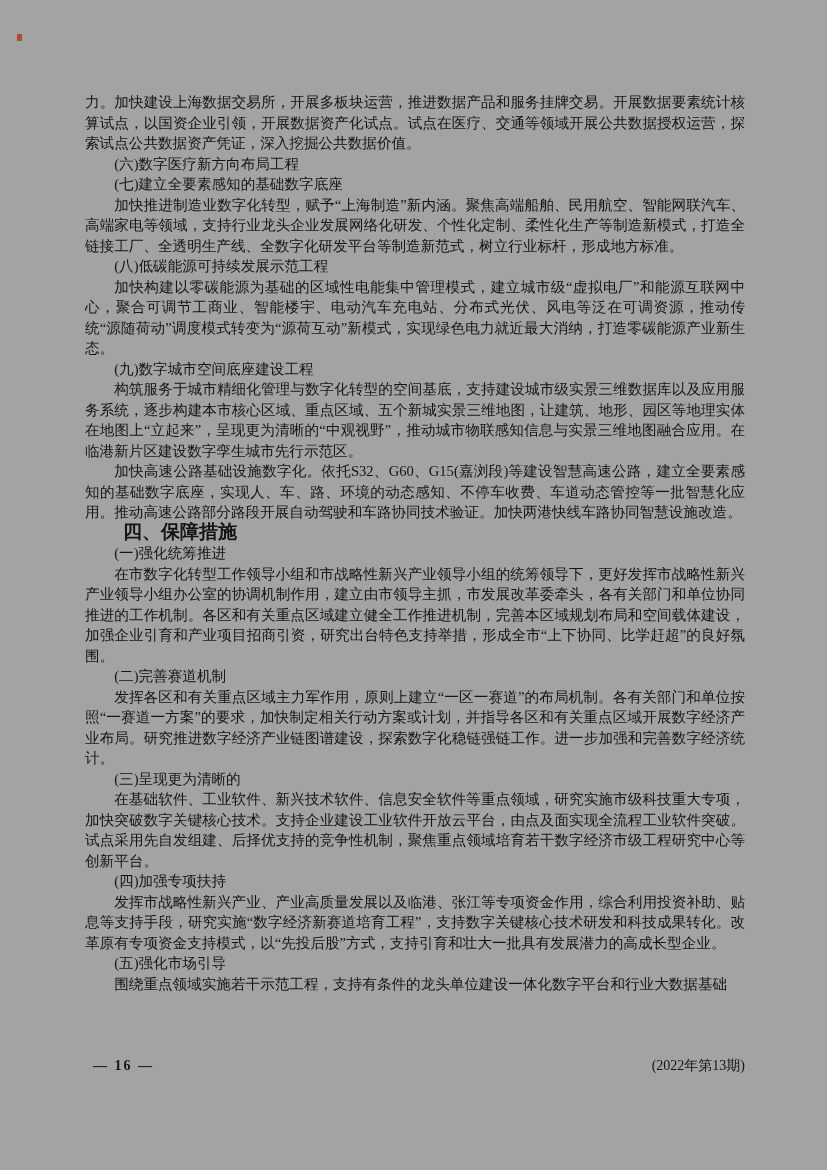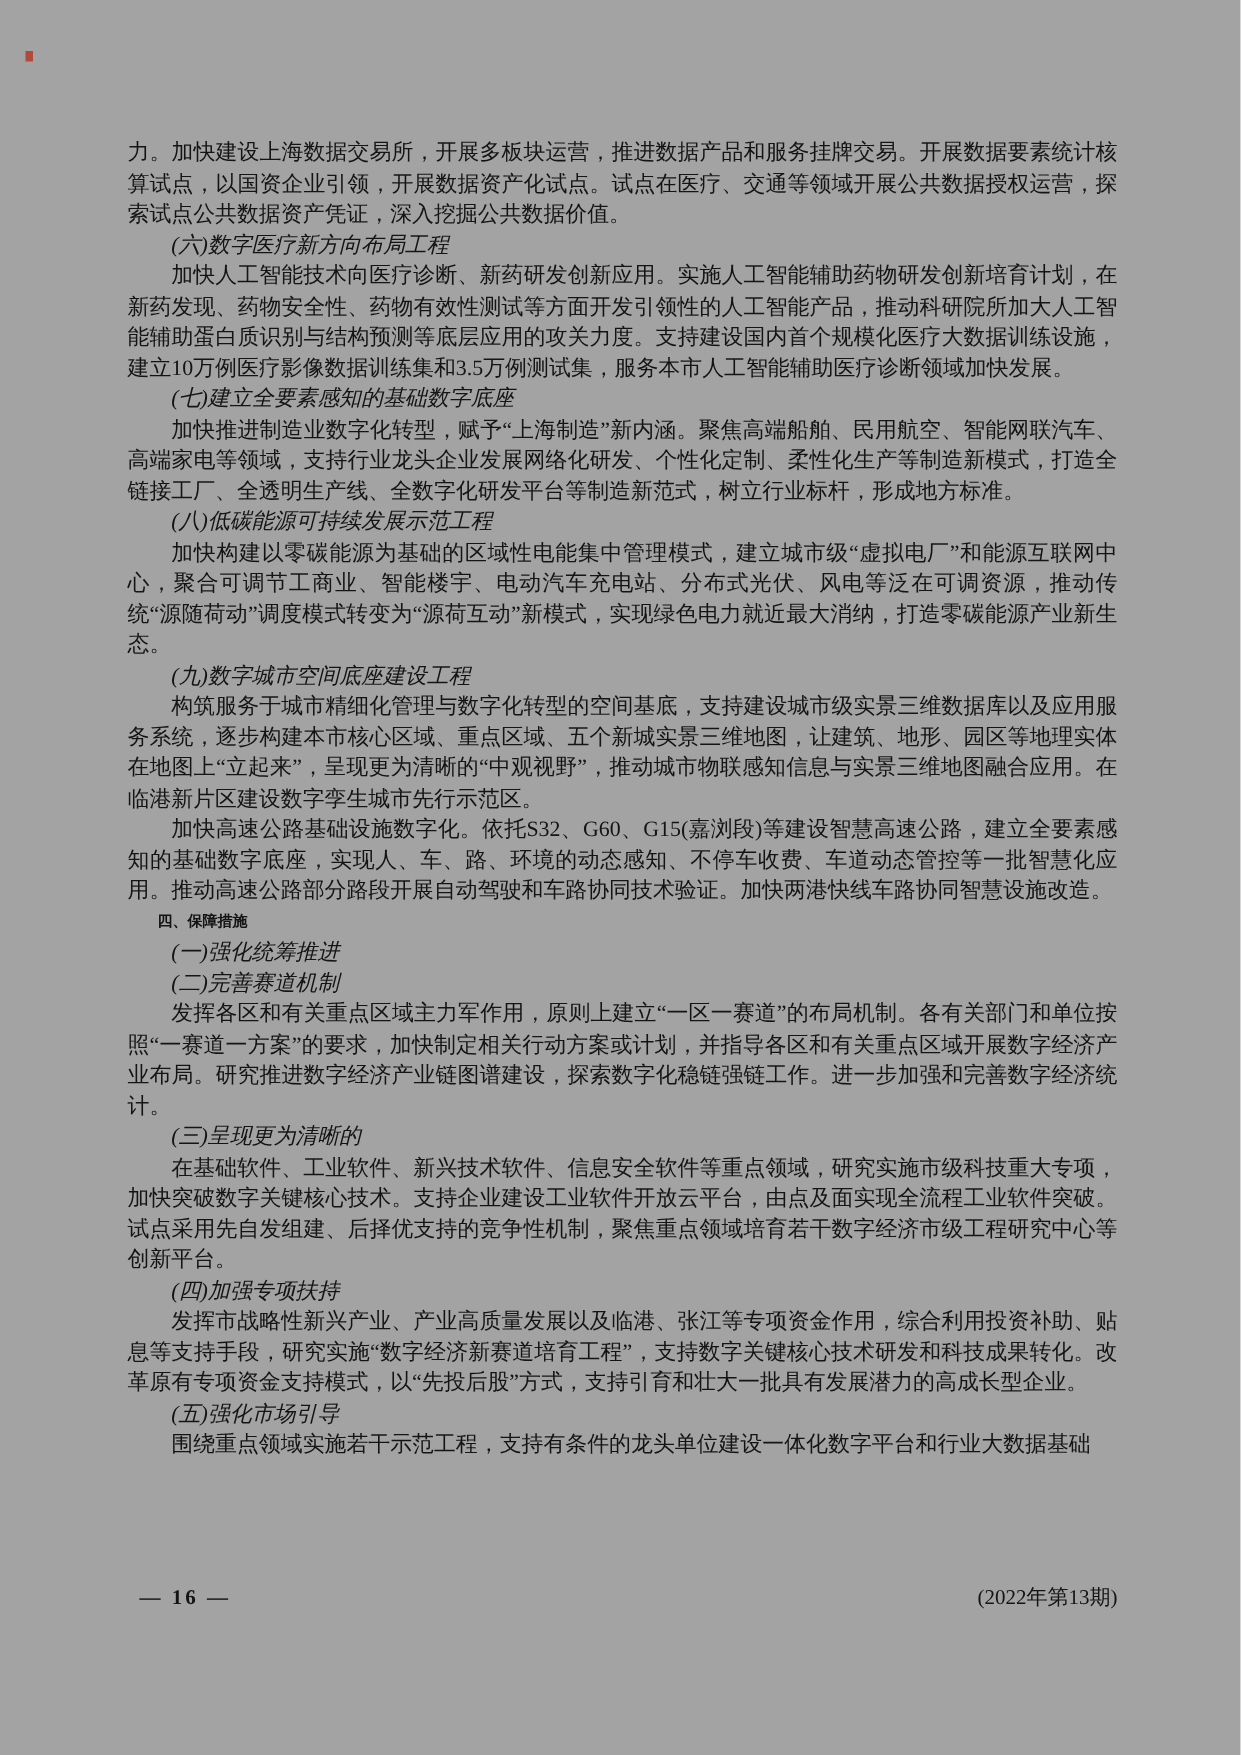--- a/index.html
+++ b/index.html
@@ -44,27 +44,26 @@
     word-break: break-all;
   }
   p.p-cont {
     text-indent: 0;
   }
   p.p-body {
     text-indent: 2em;
   }
   p.h-kai {
     text-indent: 2em;
-    font-style: italic;
   }
   p.h-bold {
     text-indent: 2em;
     font-weight: bold;
-    font-family: Liberation Serif, serif;
-    font-size: 10px;
+    font-family: Liberation Mono, monospace;
+    font-size: 19px;
   }
   .footer {
     position: absolute;
     left: 85px;
     top: 1057px;
     width: 660px;
     font-size: 14px;
     line-height: 18px;
   }
   .footer .page-num {
@@ -81,30 +80,30 @@
 </style>
 </head>
 <body>
 
 <div class="page">
   <div class="scan-mark"></div>
 
   <div class="body-text">
     <p class="p-cont">力。加快建设上海数据交易所，开展多板块运营，推进数据产品和服务挂牌交易。开展数据要素统计核算试点，以国资企业引领，开展数据资产化试点。试点在医疗、交通等领域开展公共数据授权运营，探索试点公共数据资产凭证，深入挖掘公共数据价值。</p>
     <p class="h-kai">(六)数字医疗新方向布局工程</p>
-    <p class="p-body">加快人工智能技术向医疗诊断、新药研发创新应用。实施人工智能辅助药物研发创新培育计划，在新药发现、药物安全性、药物有效性测试等方面开发引领性的人工智能产品，推动科研院所加大人工智能辅助蛋白质识别与结构预测等底层应用的攻关力度。支持建设国内首个规模化医疗大数据训练设施，建立10万例医疗影像数据训练集和3.5万例测试集，服务本市人工智能辅助医疗诊断领域加快发展。</p>
     <p class="h-kai">(七)建立全要素感知的基础数字底座</p>
     <p class="p-body">加快推进制造业数字化转型，赋予“上海制造”新内涵。聚焦高端船舶、民用航空、智能网联汽车、高端家电等领域，支持行业龙头企业发展网络化研发、个性化定制、柔性化生产等制造新模式，打造全链接工厂、全透明生产线、全数字化研发平台等制造新范式，树立行业标杆，形成地方标准。</p>
     <p class="h-kai">(八)低碳能源可持续发展示范工程</p>
     <p class="p-body">加快构建以零碳能源为基础的区域性电能集中管理模式，建立城市级“虚拟电厂”和能源互联网中心，聚合可调节工商业、智能楼宇、电动汽车充电站、分布式光伏、风电等泛在可调资源，推动传统“源随荷动”调度模式转变为“源荷互动”新模式，实现绿色电力就近最大消纳，打造零碳能源产业新生态。</p>
     <p class="h-kai">(九)数字城市空间底座建设工程</p>
     <p class="p-body">构筑服务于城市精细化管理与数字化转型的空间基底，支持建设城市级实景三维数据库以及应用服务系统，逐步构建本市核心区域、重点区域、五个新城实景三维地图，让建筑、地形、园区等地理实体在地图上“立起来”，呈现更为清晰的“中观视野”，推动城市物联感知信息与实景三维地图融合应用。在临港新片区建设数字孪生城市先行示范区。</p>
     <p class="p-body">加快高速公路基础设施数字化。依托S32、G60、G15(嘉浏段)等建设智慧高速公路，建立全要素感知的基础数字底座，实现人、车、路、环境的动态感知、不停车收费、车道动态管控等一批智慧化应用。推动高速公路部分路段开展自动驾驶和车路协同技术验证。加快两港快线车路协同智慧设施改造。</p>
     <p class="h-bold">四、保障措施</p>
     <p class="h-kai">(一)强化统筹推进</p>
+    <p class="p-body">在市数字化转型工作领导小组和市战略性新兴产业领导小组的统筹领导下，更好发挥市战略性新兴产业领导小组办公室的协调机制作用，建立由市领导主抓，市发展改革委牵头，各有关部门和单位协同推进的工作机制。各区和有关重点区域建立健全工作推进机制，完善本区域规划布局和空间载体建设，加强企业引育和产业项目招商引资，研究出台特色支持举措，形成全市“上下协同、比学赶超”的良好氛围。</p>
     <p class="h-kai">(二)完善赛道机制</p>
     <p class="p-body">发挥各区和有关重点区域主力军作用，原则上建立“一区一赛道”的布局机制。各有关部门和单位按照“一赛道一方案”的要求，加快制定相关行动方案或计划，并指导各区和有关重点区域开展数字经济产业布局。研究推进数字经济产业链图谱建设，探索数字化稳链强链工作。进一步加强和完善数字经济统计。</p>
     <p class="h-kai">(三)呈现更为清晰的</p>
     <p class="p-body">在基础软件、工业软件、新兴技术软件、信息安全软件等重点领域，研究实施市级科技重大专项，加快突破数字关键核心技术。支持企业建设工业软件开放云平台，由点及面实现全流程工业软件突破。试点采用先自发组建、后择优支持的竞争性机制，聚焦重点领域培育若干数字经济市级工程研究中心等创新平台。</p>
     <p class="h-kai">(四)加强专项扶持</p>
     <p class="p-body">发挥市战略性新兴产业、产业高质量发展以及临港、张江等专项资金作用，综合利用投资补助、贴息等支持手段，研究实施“数字经济新赛道培育工程”，支持数字关键核心技术研发和科技成果转化。改革原有专项资金支持模式，以“先投后股”方式，支持引育和壮大一批具有发展潜力的高成长型企业。</p>
     <p class="h-kai">(五)强化市场引导</p>
     <p class="p-body">围绕重点领域实施若干示范工程，支持有条件的龙头单位建设一体化数字平台和行业大数据基础</p>
   </div>
 

